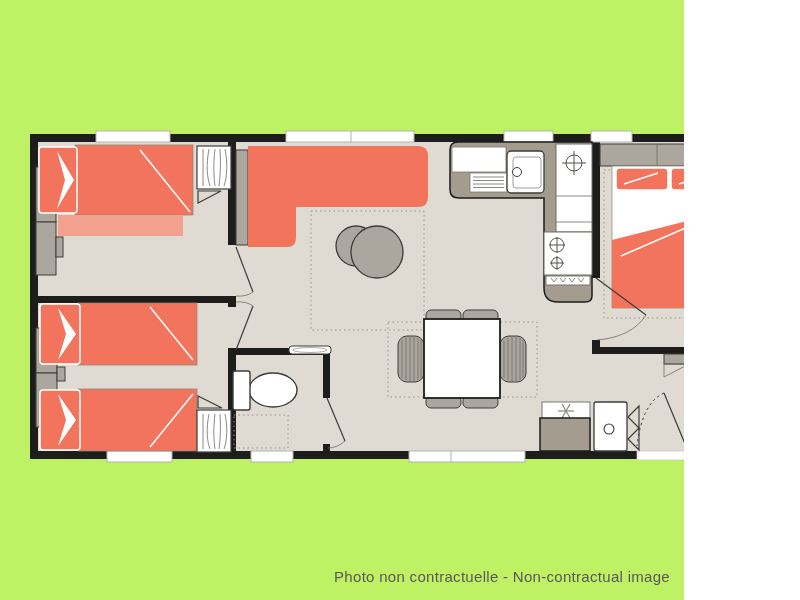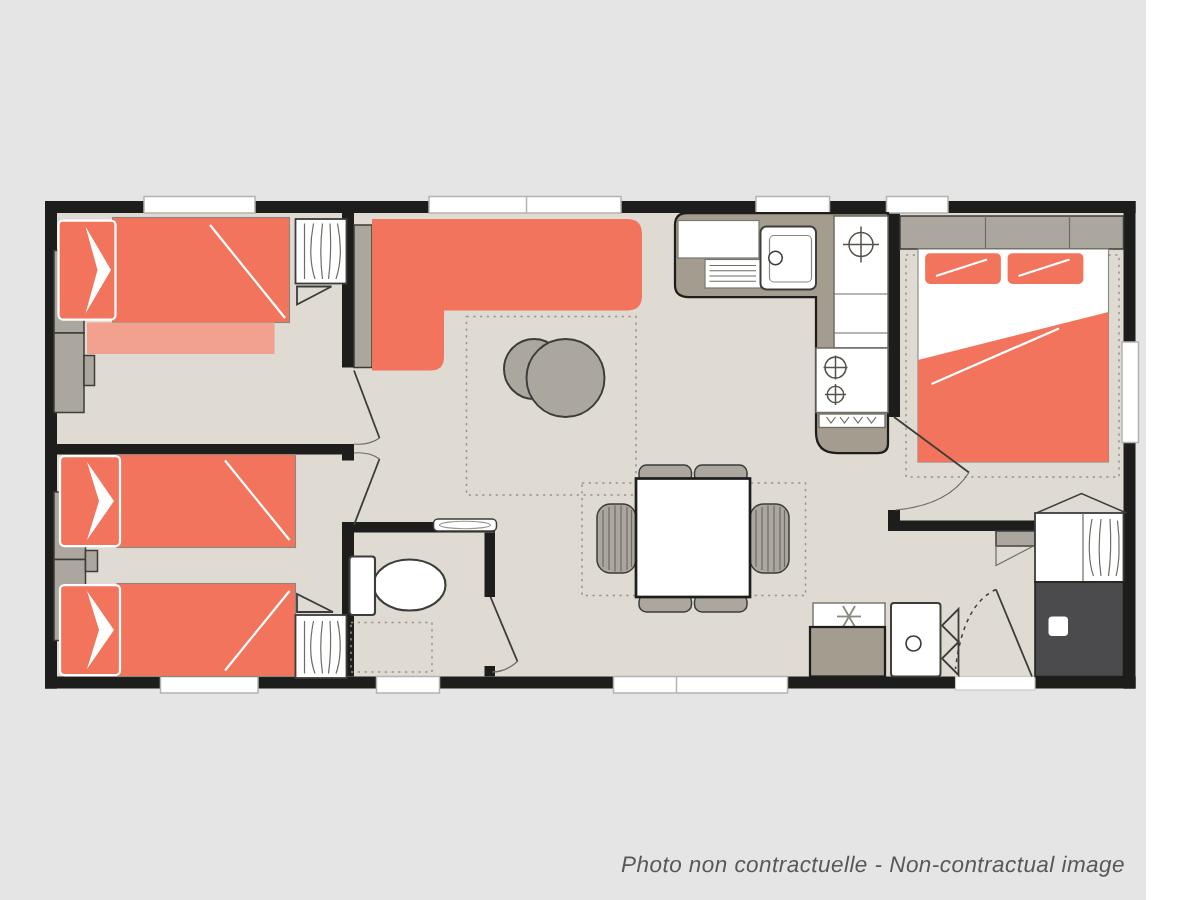--- a/index.html
+++ b/index.html
@@ -1,22 +1,22 @@
 <!DOCTYPE html>
 <html style="--wall: #1d1d1b; --floor: #dfdbd3; --accent: #f3745c; --accent-light: #f2a18f; --furniture-gray: #aba79e; --counter-taupe: #a49d8f; --shower-dark: #4b4b4d; --window-trim: #b5b3af; --outline: #3c3c3a; --caption-text: #58585a;"><head>
 <meta charset="utf-8">
 <style>
   :root{
     --wall:#1d1d1b; --floor:#dfdbd3; --accent:#f3745c; --accent-light:#f2a18f;
     --furniture-gray:#aba79e; --counter-taupe:#a49d8f; --shower-dark:#4b4b4d;
     --window-trim:#b5b3af; --outline:#3c3c3a; --caption-text:#58585a;
   }
   html,body{margin:0;padding:0;background:#fff;}
-  .stage{position:relative;width:764px;height:600px;background:#e5e5e5;overflow:hidden;
-         font-family:"Liberation Sans", sans-serif;font-style:italic;}
+  .stage{position:relative;width:684px;height:600px;background:#bef264;overflow:hidden;
+         font-family:"Liberation Sans", sans-serif;}
   svg{position:absolute;left:0;top:0;}
   .wall{fill:var(--wall);}
   .floor{fill:var(--floor);}
   .orange{fill:var(--accent);}
   .orange-lt{fill:var(--accent-light);}
   .gray{fill:var(--furniture-gray);stroke:var(--outline);stroke-width:1;}
   .taupe{fill:var(--counter-taupe);stroke:var(--wall);stroke-width:1.5;}
   .white-item{fill:#fff;stroke:var(--outline);stroke-width:1.2;}
   .white-thin{fill:#fff;stroke:#777770;stroke-width:0.8;}
   .ln{stroke:var(--outline);fill:none;stroke-width:1.2;}

